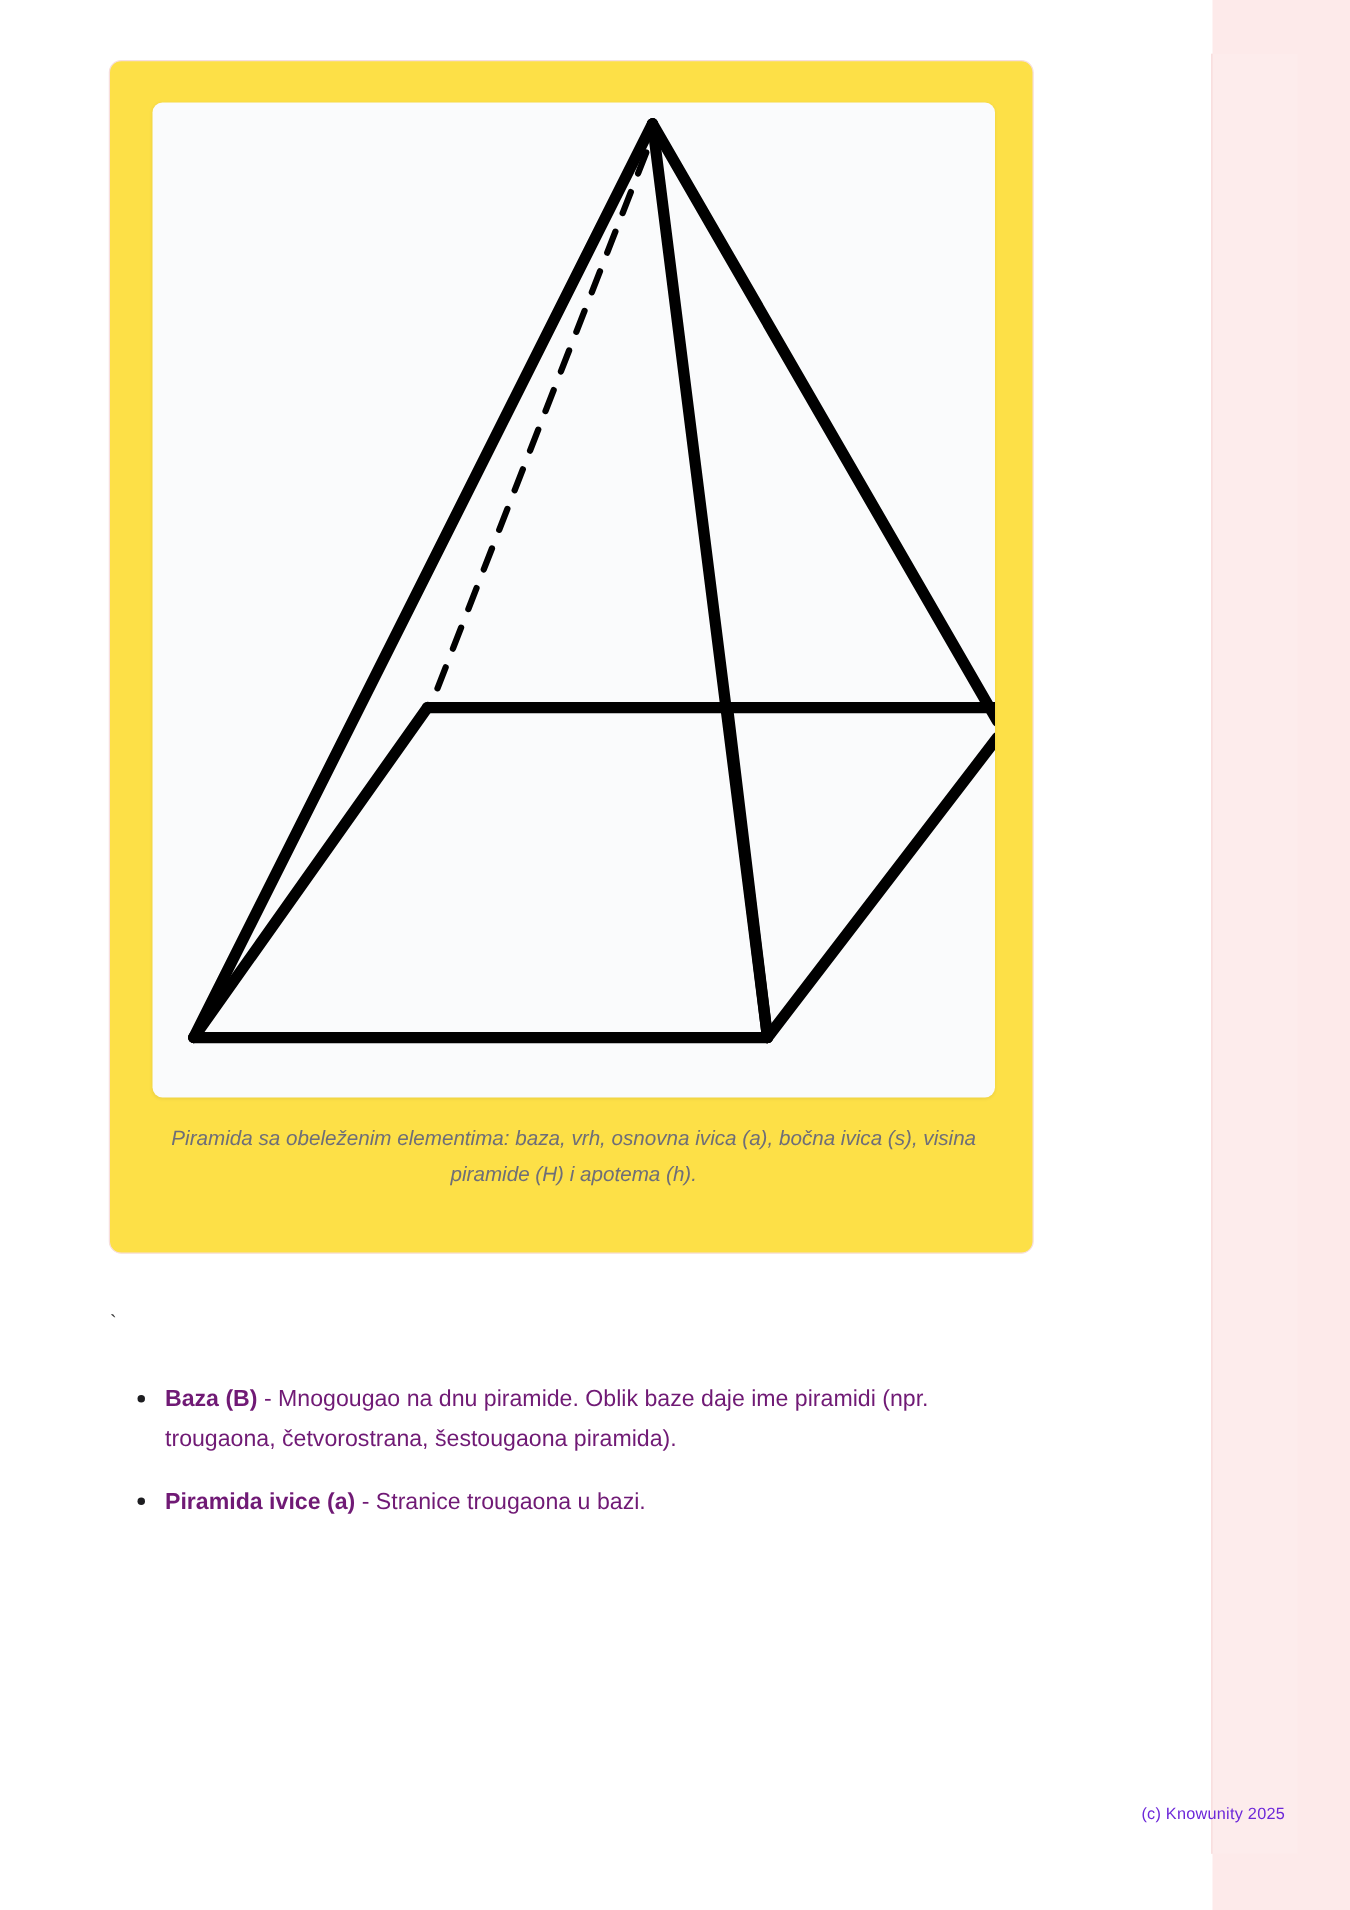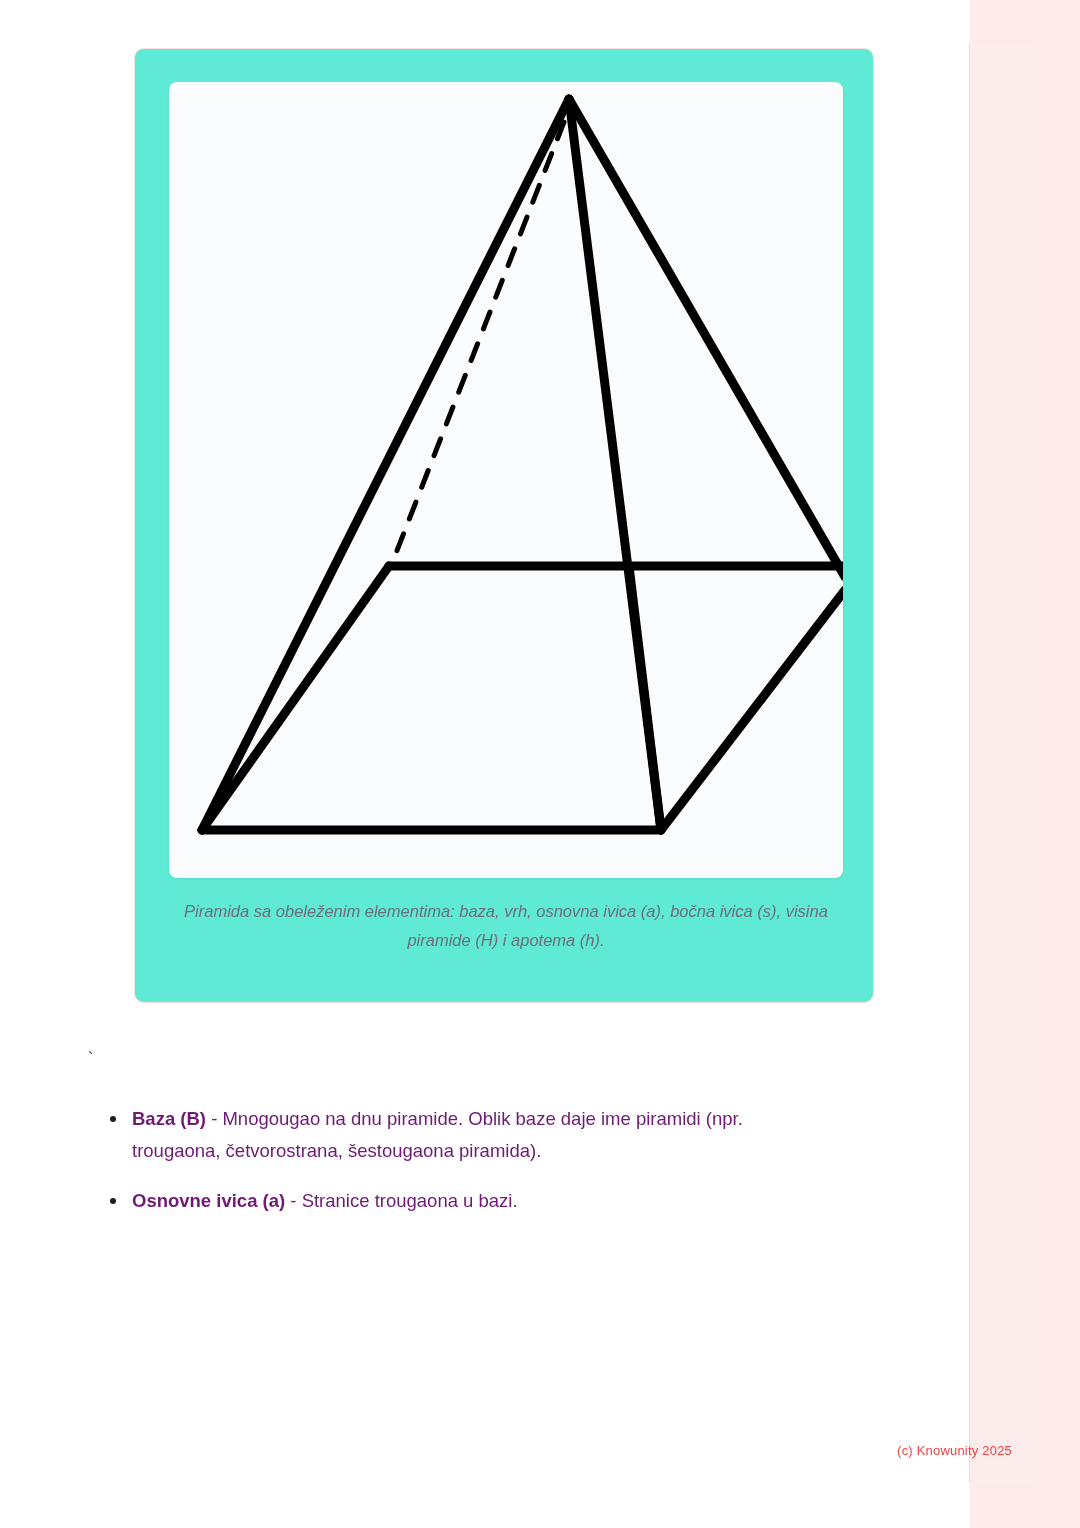--- a/index.html
+++ b/index.html
@@ -45,23 +45,22 @@
 
   
   .figure-card {
     position: absolute;
     left: 87px;
     top: 48px;
     width: 740px;
     height: 955px;
     border: 1px solid #f6dede;
     border-radius: 10px;
-    background: #5eead4;
+    background: #fde047;
     box-sizing: border-box;
-    margin-left: 47px;
   }
   .figure-inner {
     position: absolute;
     left: 34px;
     top: 33px;
     width: 674px;
     height: 796px;
     background: #fafbfc;
     border-radius: 8px;
     box-shadow: 0 1px 3px rgba(0,0,0,0.07);
@@ -120,24 +119,24 @@
     height: 6px;
     border-radius: 50%;
     background: #1d1d20;
   }
   .bullets b {
     font-weight: bold;
   }
 
   .watermark {
     position: absolute;
-    right: 68px;
+    right: 52px;
     bottom: 70px;
     font-size: 13px;
-    color: #ef4444;
+    color: #6d28d9;
     letter-spacing: 0.2px;
   }
 </style>
 </head>
 <body>
 
 <div class="page">
 
   <div class="edge-strip">
     <div class="edge-strip-inner"></div>
@@ -173,19 +172,19 @@
     <div class="figure-caption">Piramida sa obeleženim elementima: baza, vrh, osnovna ivica (a), bočna ivica (s), visina piramide (H) i apotema (h).</div>
   </div>
 
   <div class="stray-tick">`</div>
 
   <ul class="bullets">
     <li>
       <b>Baza (B)</b><span> - Mnogougao na dnu piramide. Oblik baze daje ime piramidi (npr. trougaona, četvorostrana, šestougaona piramida).</span>
     </li>
     <li>
-      <b>Osnovne ivica (a)</b><span> - Stranice trougaona u bazi.</span>
+      <b>Piramida ivice (a)</b><span> - Stranice trougaona u bazi.</span>
     </li>
   </ul>
 
   <div class="watermark">(c) Knowunity 2025</div>
 
 </div>
 
 </body></html>

